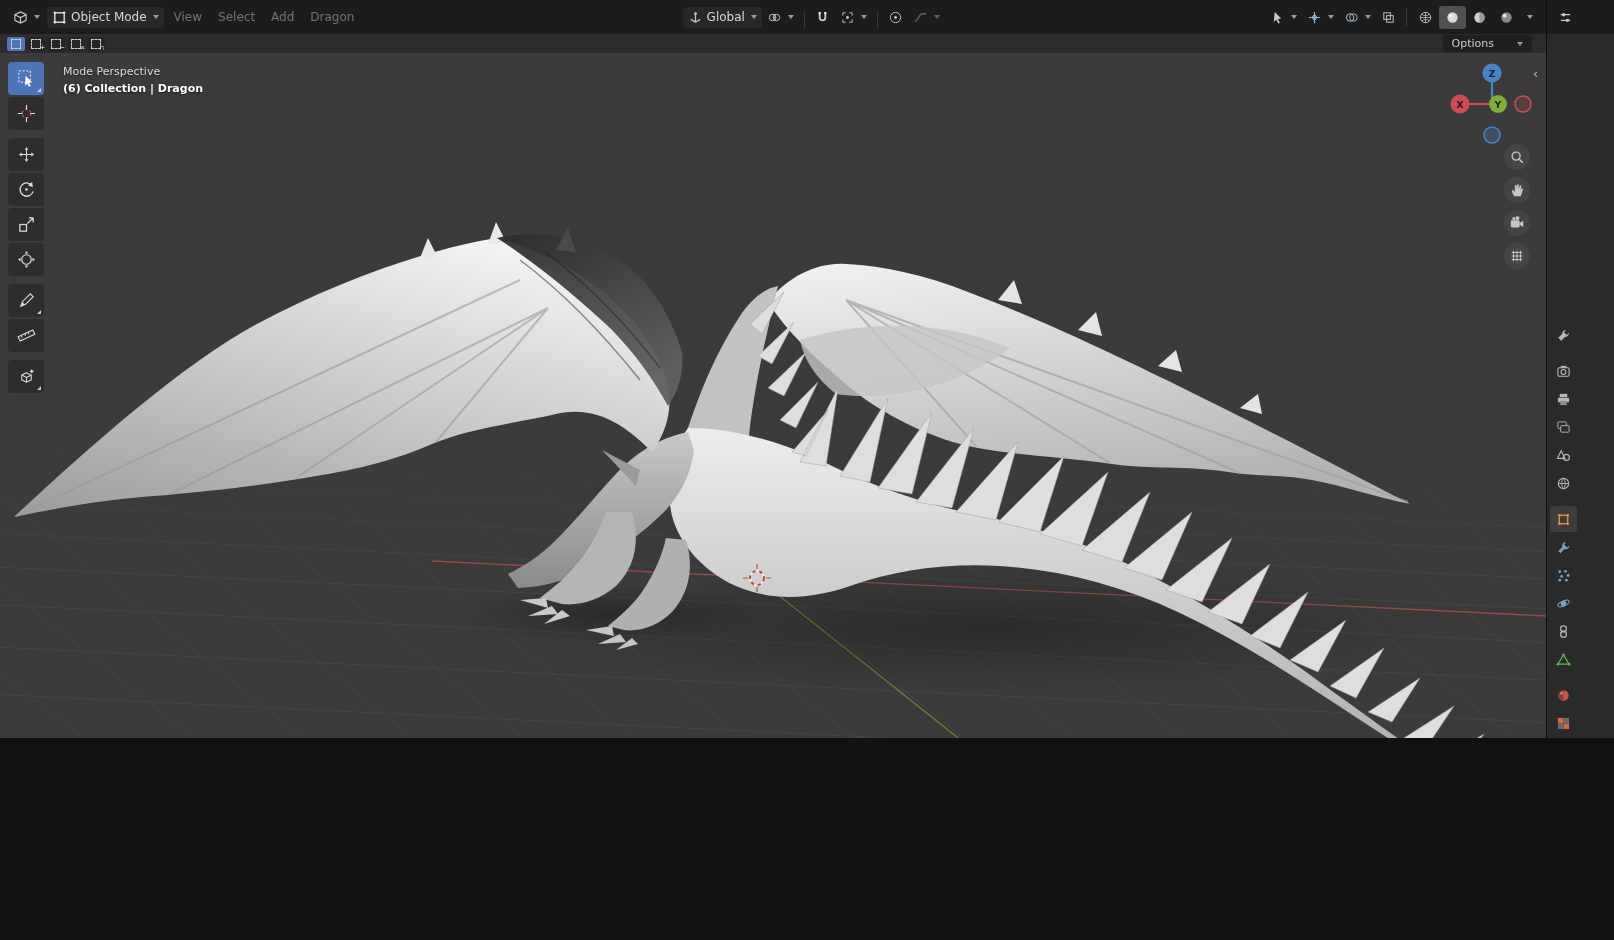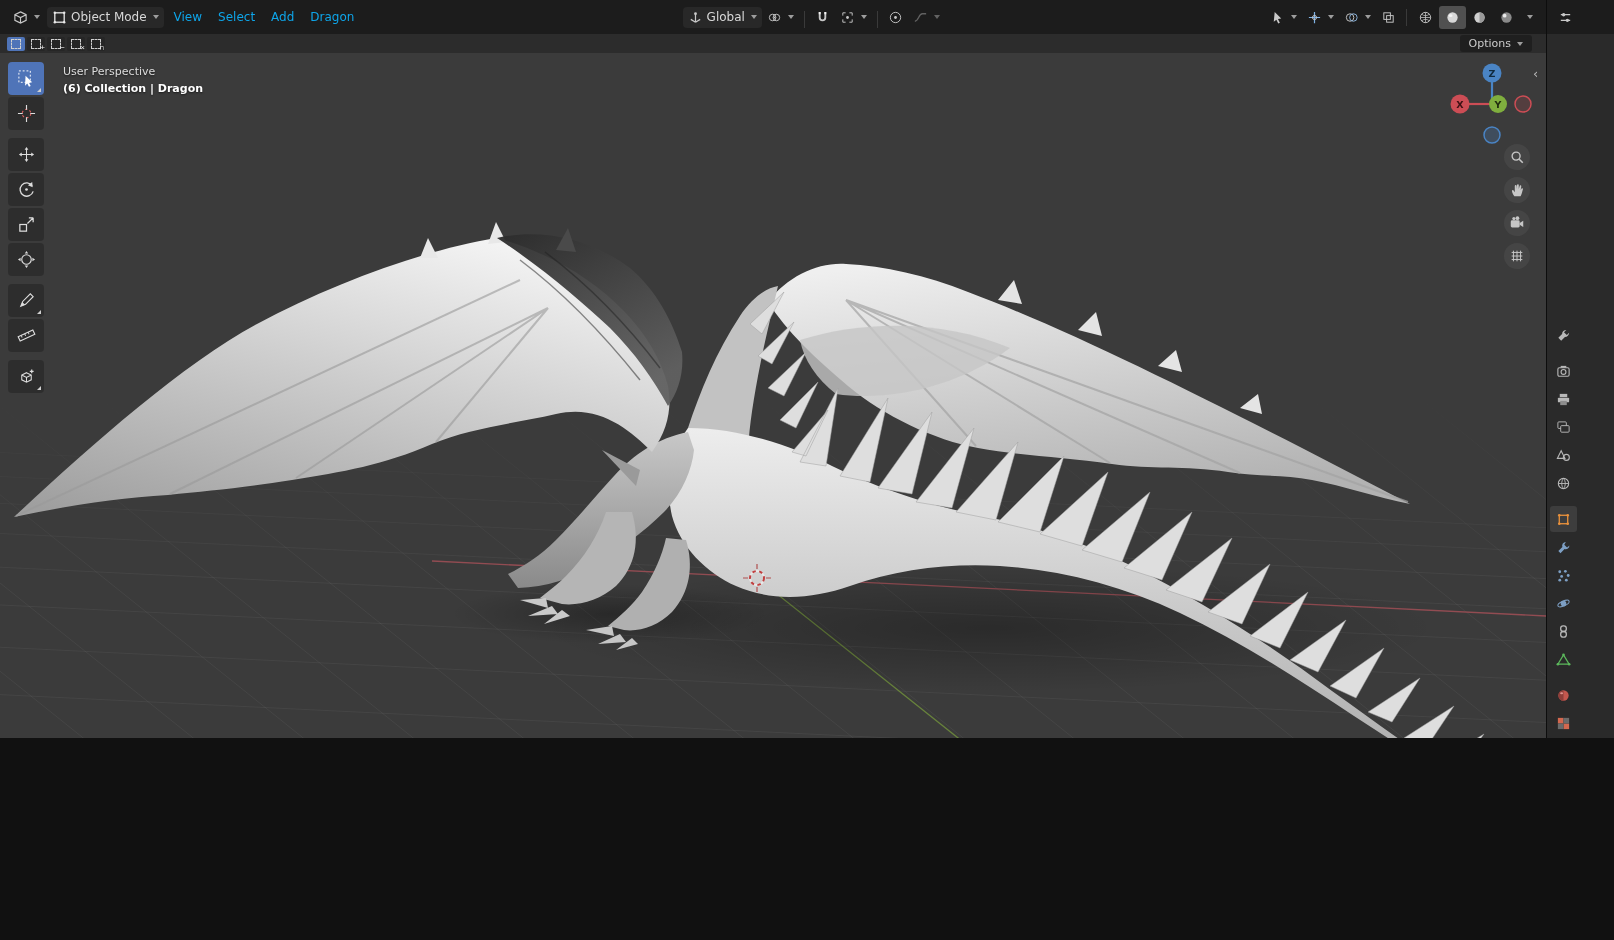--- a/index.html
+++ b/index.html
@@ -11,21 +11,21 @@
 
   
   .vp-header{position:absolute;left:0;top:0;width:1546px;height:34px;background:#1c1c1c;
     display:flex;align-items:center;padding:0 8px;box-sizing:border-box;z-index:10;gap:2px;}
   .rp-header{position:absolute;left:1546px;top:0;width:68px;height:34px;background:#1c1c1c;
     border-left:1px solid #0d0d0d;display:flex;align-items:center;padding-left:9px;box-sizing:border-box;z-index:10;gap:4px;}
   .hbtn{display:flex;align-items:center;gap:4px;background:transparent;border:none;color:#d8d8d8;
     font-size:12px;padding:3px 5px;border-radius:4px;cursor:default;font-family:inherit;}
   .pill{background:#282828;}
   .dim{opacity:.55;}
-  .menu-item{background:transparent;border:none;color:#0ea5e9;font-size:12px;padding:3px 8px;font-family:inherit;}
+  .menu-item{background:transparent;border:none;color:#737373;font-size:12px;padding:3px 8px;font-family:inherit;}
   #menus{display:flex;align-items:center;}
   .chev{width:0;height:0;border-left:3.5px solid transparent;border-right:3.5px solid transparent;
     border-top:4px solid #9d9d9d;margin-left:2px;}
   .hsep{width:1px;height:17px;background:#3a3a3a;margin:0 5px;}
   .icon svg{display:block;width:15px;height:15px;}
   .center-group{display:flex;align-items:flex-end;margin-left:auto;}
   .right-group{display:flex;align-items:center;margin-left:auto;}
   #shading-buttons{display:flex;align-items:center;}
   .shade-btn{width:27px;height:23px;border:none;background:transparent;border-radius:3px;
     display:flex;align-items:center;justify-content:center;padding:0;}
@@ -34,21 +34,21 @@
 
   
   .tool-settings{position:absolute;left:0;top:34px;width:1546px;height:19px;background:#2c2c2c;
     z-index:9;display:flex;align-items:center;padding:0 14px 0 7px;box-sizing:border-box;}
   #select-modes{display:flex;gap:2px;}
   .sm-btn{position:relative;width:18px;height:14px;background:#262626;border:none;border-radius:2px;
     display:flex;align-items:center;justify-content:center;padding:0;}
   .sm-btn.active{background:#4f74b8;}
   .sm-sq{width:8px;height:8px;border:1px dashed #d0d0d0;}
   .sm-g{position:absolute;right:0px;bottom:-1px;font-size:8px;color:#efefef;line-height:9px;}
-  .options-btn{margin-left:auto;display:flex;align-items:center;gap:4px;background:#1f1f1f;border:none;
+  .options-btn{margin-left:auto;display:flex;align-items:center;gap:21px;background:#1f1f1f;border:none;
     border-radius:3px;color:#cccccc;font-size:11px;padding:2px 9px;font-family:inherit;}
 
   
   #left-toolbar{position:absolute;left:8px;top:62px;z-index:9;display:flex;flex-direction:column;gap:2px;width:36px;}
   .tool-btn{position:relative;width:36px;height:33px;background:rgba(44,44,44,.92);border:none;border-radius:4px;
     display:flex;align-items:center;justify-content:center;padding:0;}
   .tool-btn.group{margin-top:6px;}
   .tool-btn.active{background:#4f74b8;}
   .tool-btn svg{width:19px;height:19px;}
   .sub{position:absolute;right:3px;bottom:3px;width:0;height:0;border-left:4px solid transparent;
@@ -460,21 +460,21 @@
       <button class="tool-btn group">
         <svg viewBox="0 0 20 20">
           <path d="M10 6 L15 8.5 L15 13.5 L10 16 L5 13.5 L5 8.5 Z M5 8.5 L10 11 L15 8.5 M10 11 L10 16" fill="none" stroke="#ddd" stroke-width="1.1"></path>
           <path d="M15.5 2.5 V6.5 M13.5 4.5 H17.5" stroke="#ddd" stroke-width="1.3"></path>
         </svg>
         <span class="sub"></span>
       </button>
     </div>
 
   <div class="vp-text">
-    <div>User Perspective</div>
+    <div>Mode Perspective</div>
     <div class="ctx">(6) Collection | Dragon</div>
   </div>
 
   <svg class="nav-gizmo" width="100" height="92" viewBox="0 0 100 92">
     <line x1="49" y1="48" x2="49" y2="26" stroke="#4a84c4" stroke-width="2.2"></line>
     <line x1="26" y1="48" x2="49" y2="48" stroke="#cc4d55" stroke-width="2.2"></line>
     <circle cx="49" cy="17" r="9.5" fill="#4a84c4"></circle>
     <text x="49" y="20.5" text-anchor="middle" font-size="9.5" font-weight="bold" fill="#102a3e">Z</text>
     <circle cx="17" cy="48" r="9.5" fill="#cc4d55"></circle>
     <text x="17" y="51.5" text-anchor="middle" font-size="9.5" font-weight="bold" fill="#3a1013">X</text>

